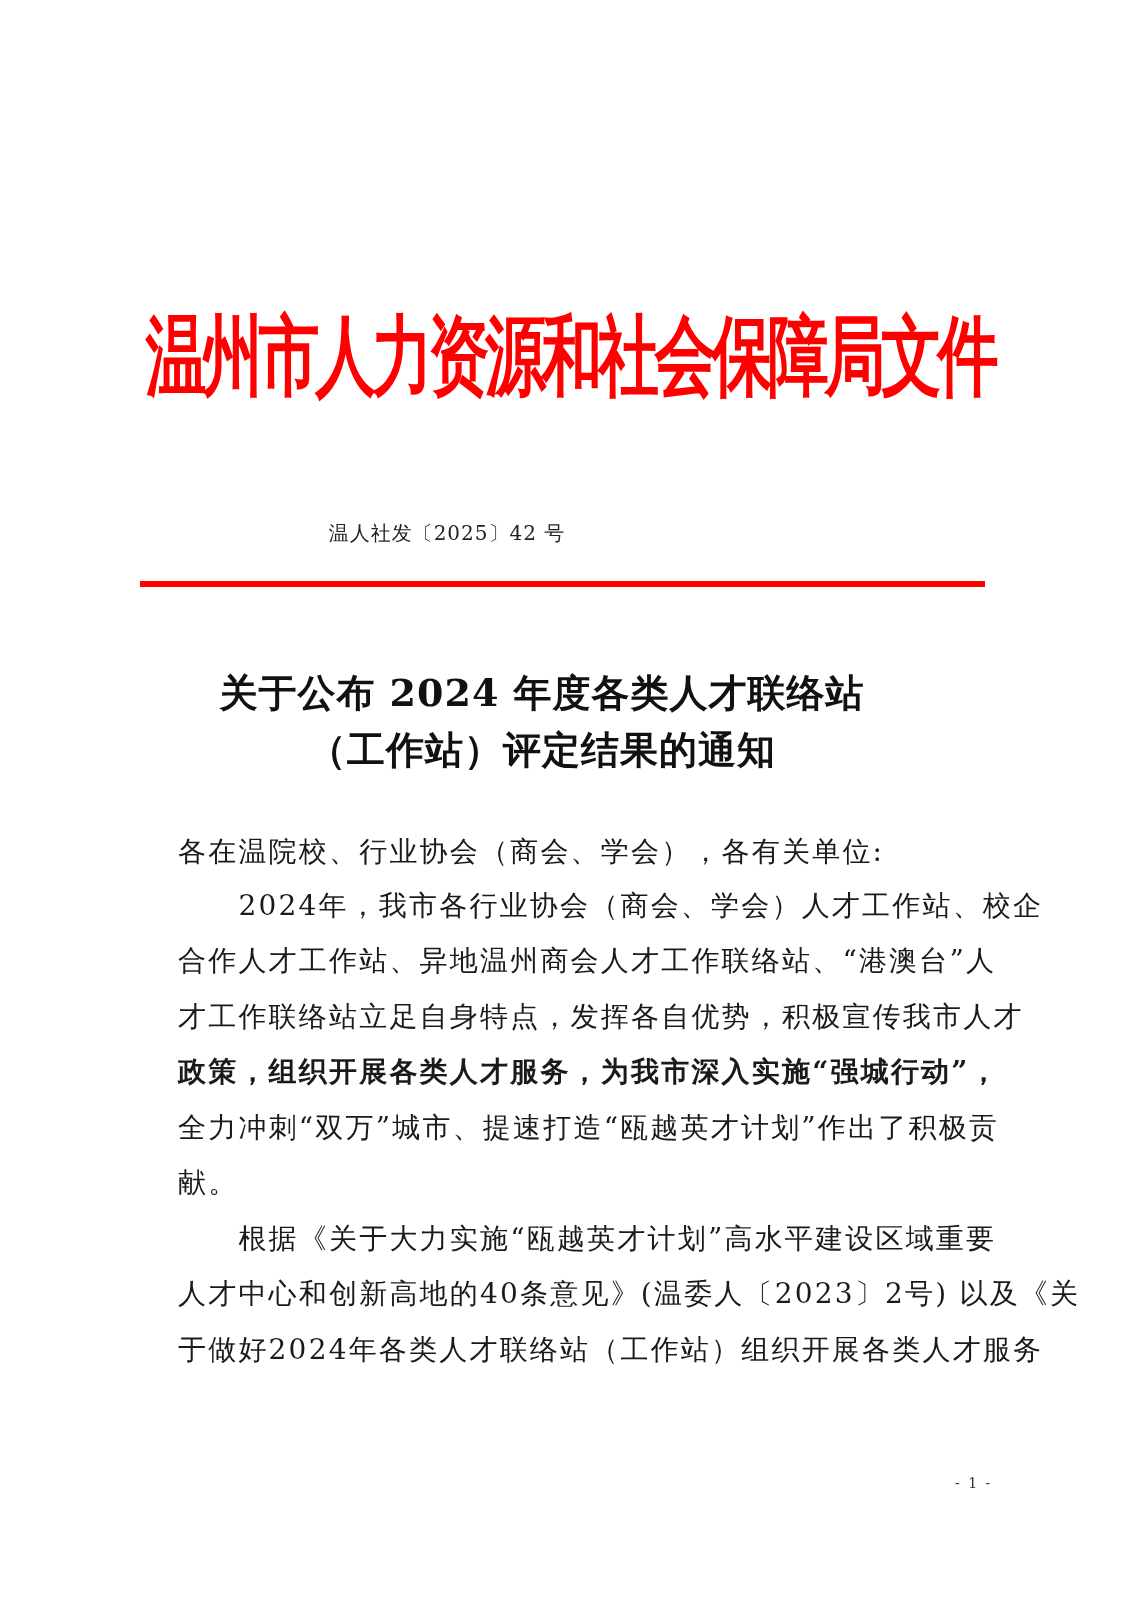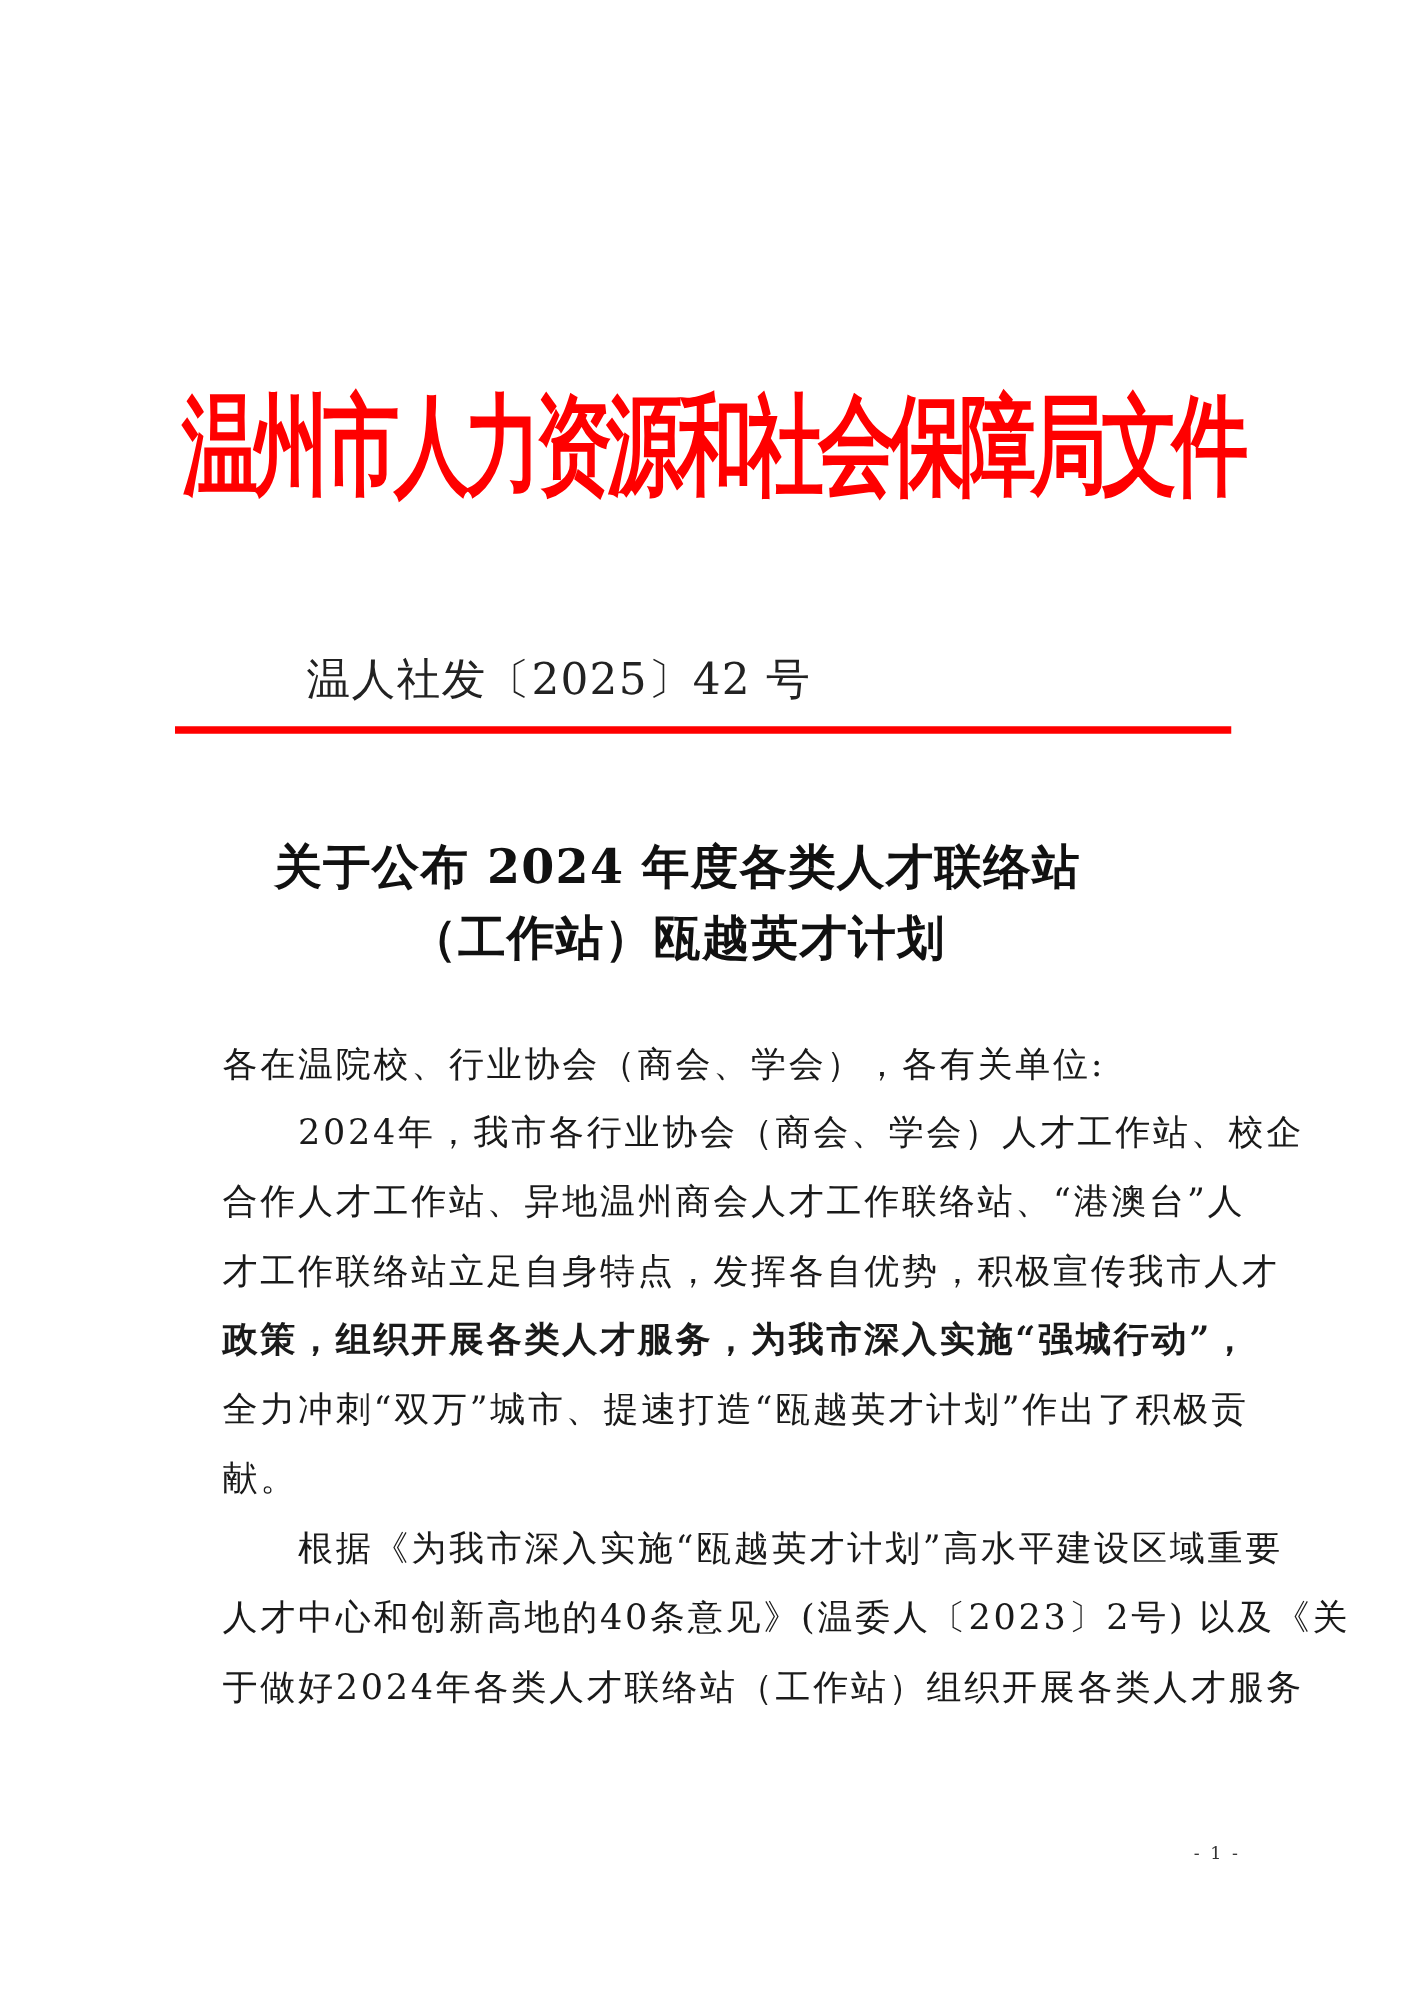--- a/index.html
+++ b/index.html
@@ -32,21 +32,21 @@
       transform: scaleX(0.82) scaleY(1.18);
       transform-origin: center center;
       white-space: nowrap;
     }
     .doc-number {
       position: absolute;
       left: 0;
       width: 894px;
       top: 520px;
       text-align: center;
-      font-size: 35px;
+      font-size: 20px;
       letter-spacing: 1px;
       color: #222;
     }
     .red-rule {
       position: absolute;
       left: 140px;
       top: 581px;
       width: 845px;
       height: 6px;
       background: #ff0000;
@@ -86,26 +86,26 @@
 </head>
 <body>
 
 <div class="masthead">温州市人力资源和社会保障局文件</div>
 
 <div class="doc-number">温人社发〔2025〕42 号</div>
 
 <div class="red-rule"></div>
 
 <div class="title line1">关于公布 2024 年度各类人才联络站</div>
-<div class="title line2">（工作站）瓯越英才计划</div>
+<div class="title line2">（工作站）评定结果的通知</div>
 
 <div class="body-text" style="top:838px;">各在温院校、行业协会（商会、学会），各有关单位:</div>
 <div class="body-text" style="top:892px;">　　2024年，我市各行业协会（商会、学会）人才工作站、校企</div>
 <div class="body-text" style="top:947px;">合作人才工作站、异地温州商会人才工作联络站、“港澳台”人</div>
 <div class="body-text" style="top:1003px;">才工作联络站立足自身特点，发挥各自优势，积极宣传我市人才</div>
 <div class="body-text" style="top:1058px;font-weight:bold;">政策，组织开展各类人才服务，为我市深入实施“强城行动”，</div>
 <div class="body-text" style="top:1114px;">全力冲刺“双万”城市、提速打造“瓯越英才计划”作出了积极贡</div>
 <div class="body-text" style="top:1169px;">献。</div>
-<div class="body-text" style="top:1225px;">　　根据《为我市深入实施“瓯越英才计划”高水平建设区域重要</div>
+<div class="body-text" style="top:1225px;">　　根据《关于大力实施“瓯越英才计划”高水平建设区域重要</div>
 <div class="body-text" style="top:1280px;">人才中心和创新高地的40条意见》(温委人〔2023〕2号) 以及《关</div>
 <div class="body-text" style="top:1336px;">于做好2024年各类人才联络站（工作站）组织开展各类人才服务</div>
 
 <div class="page-num">- 1 -</div>
 
 </body></html>

